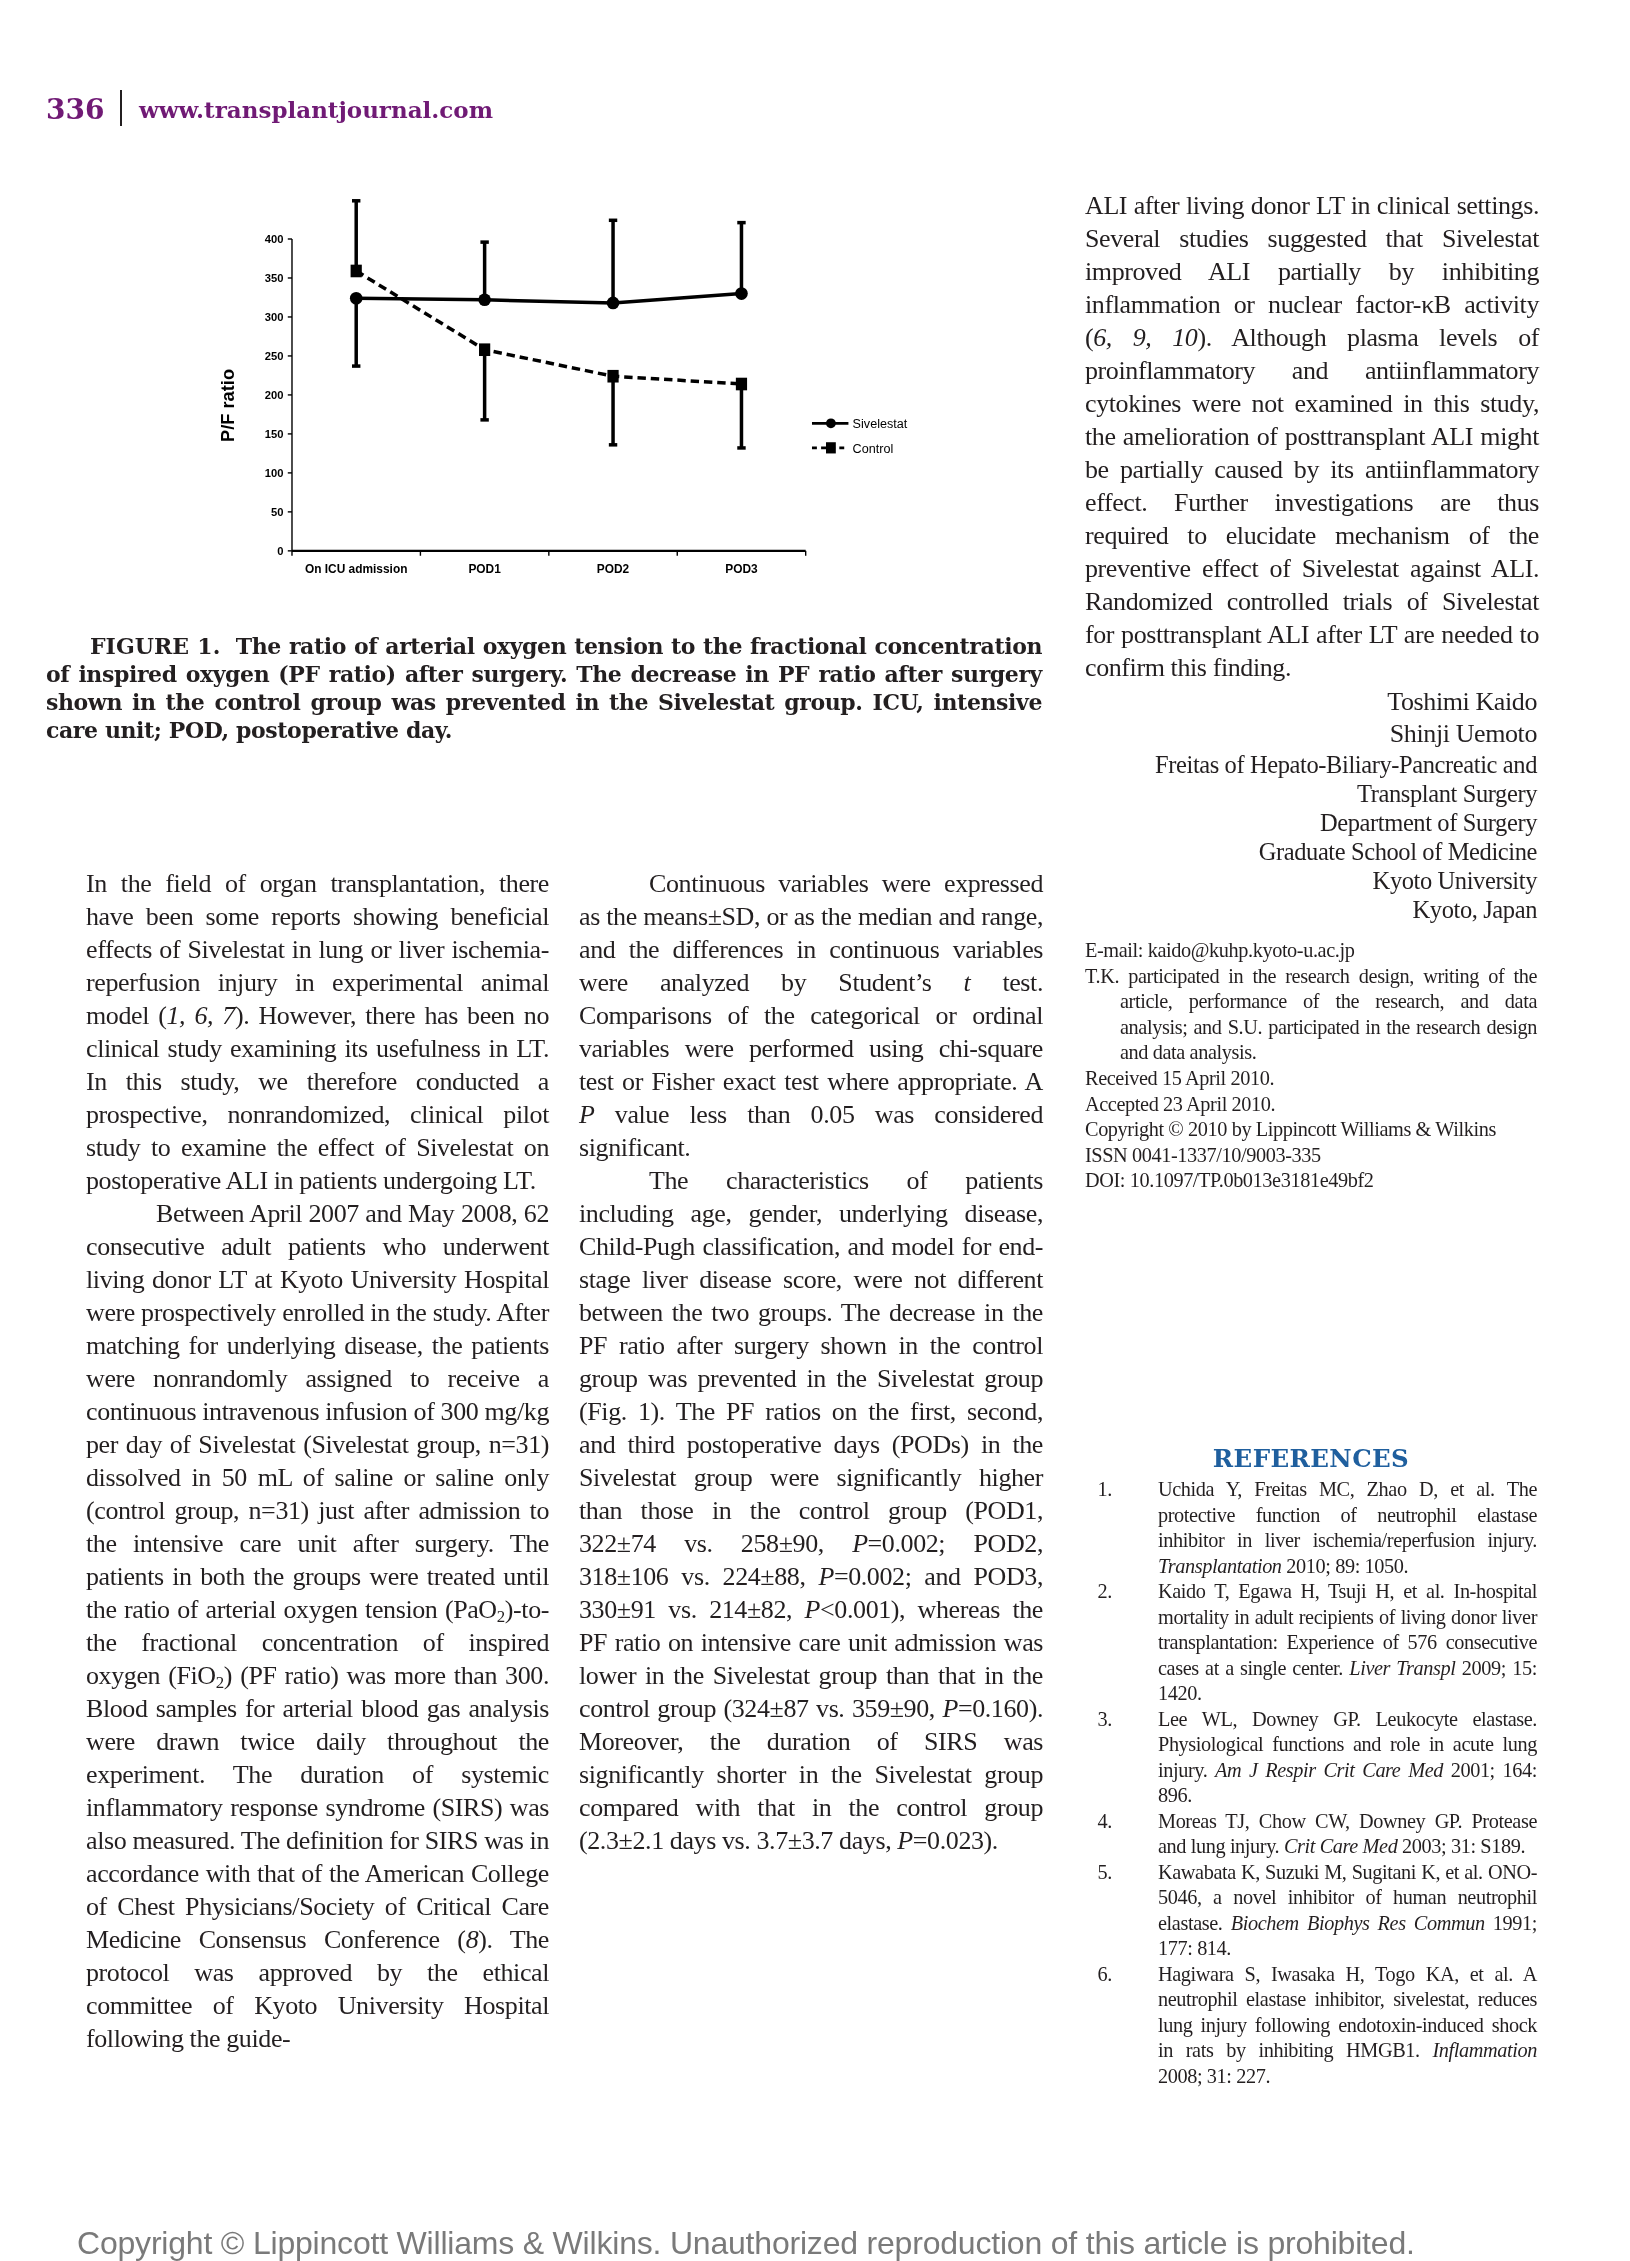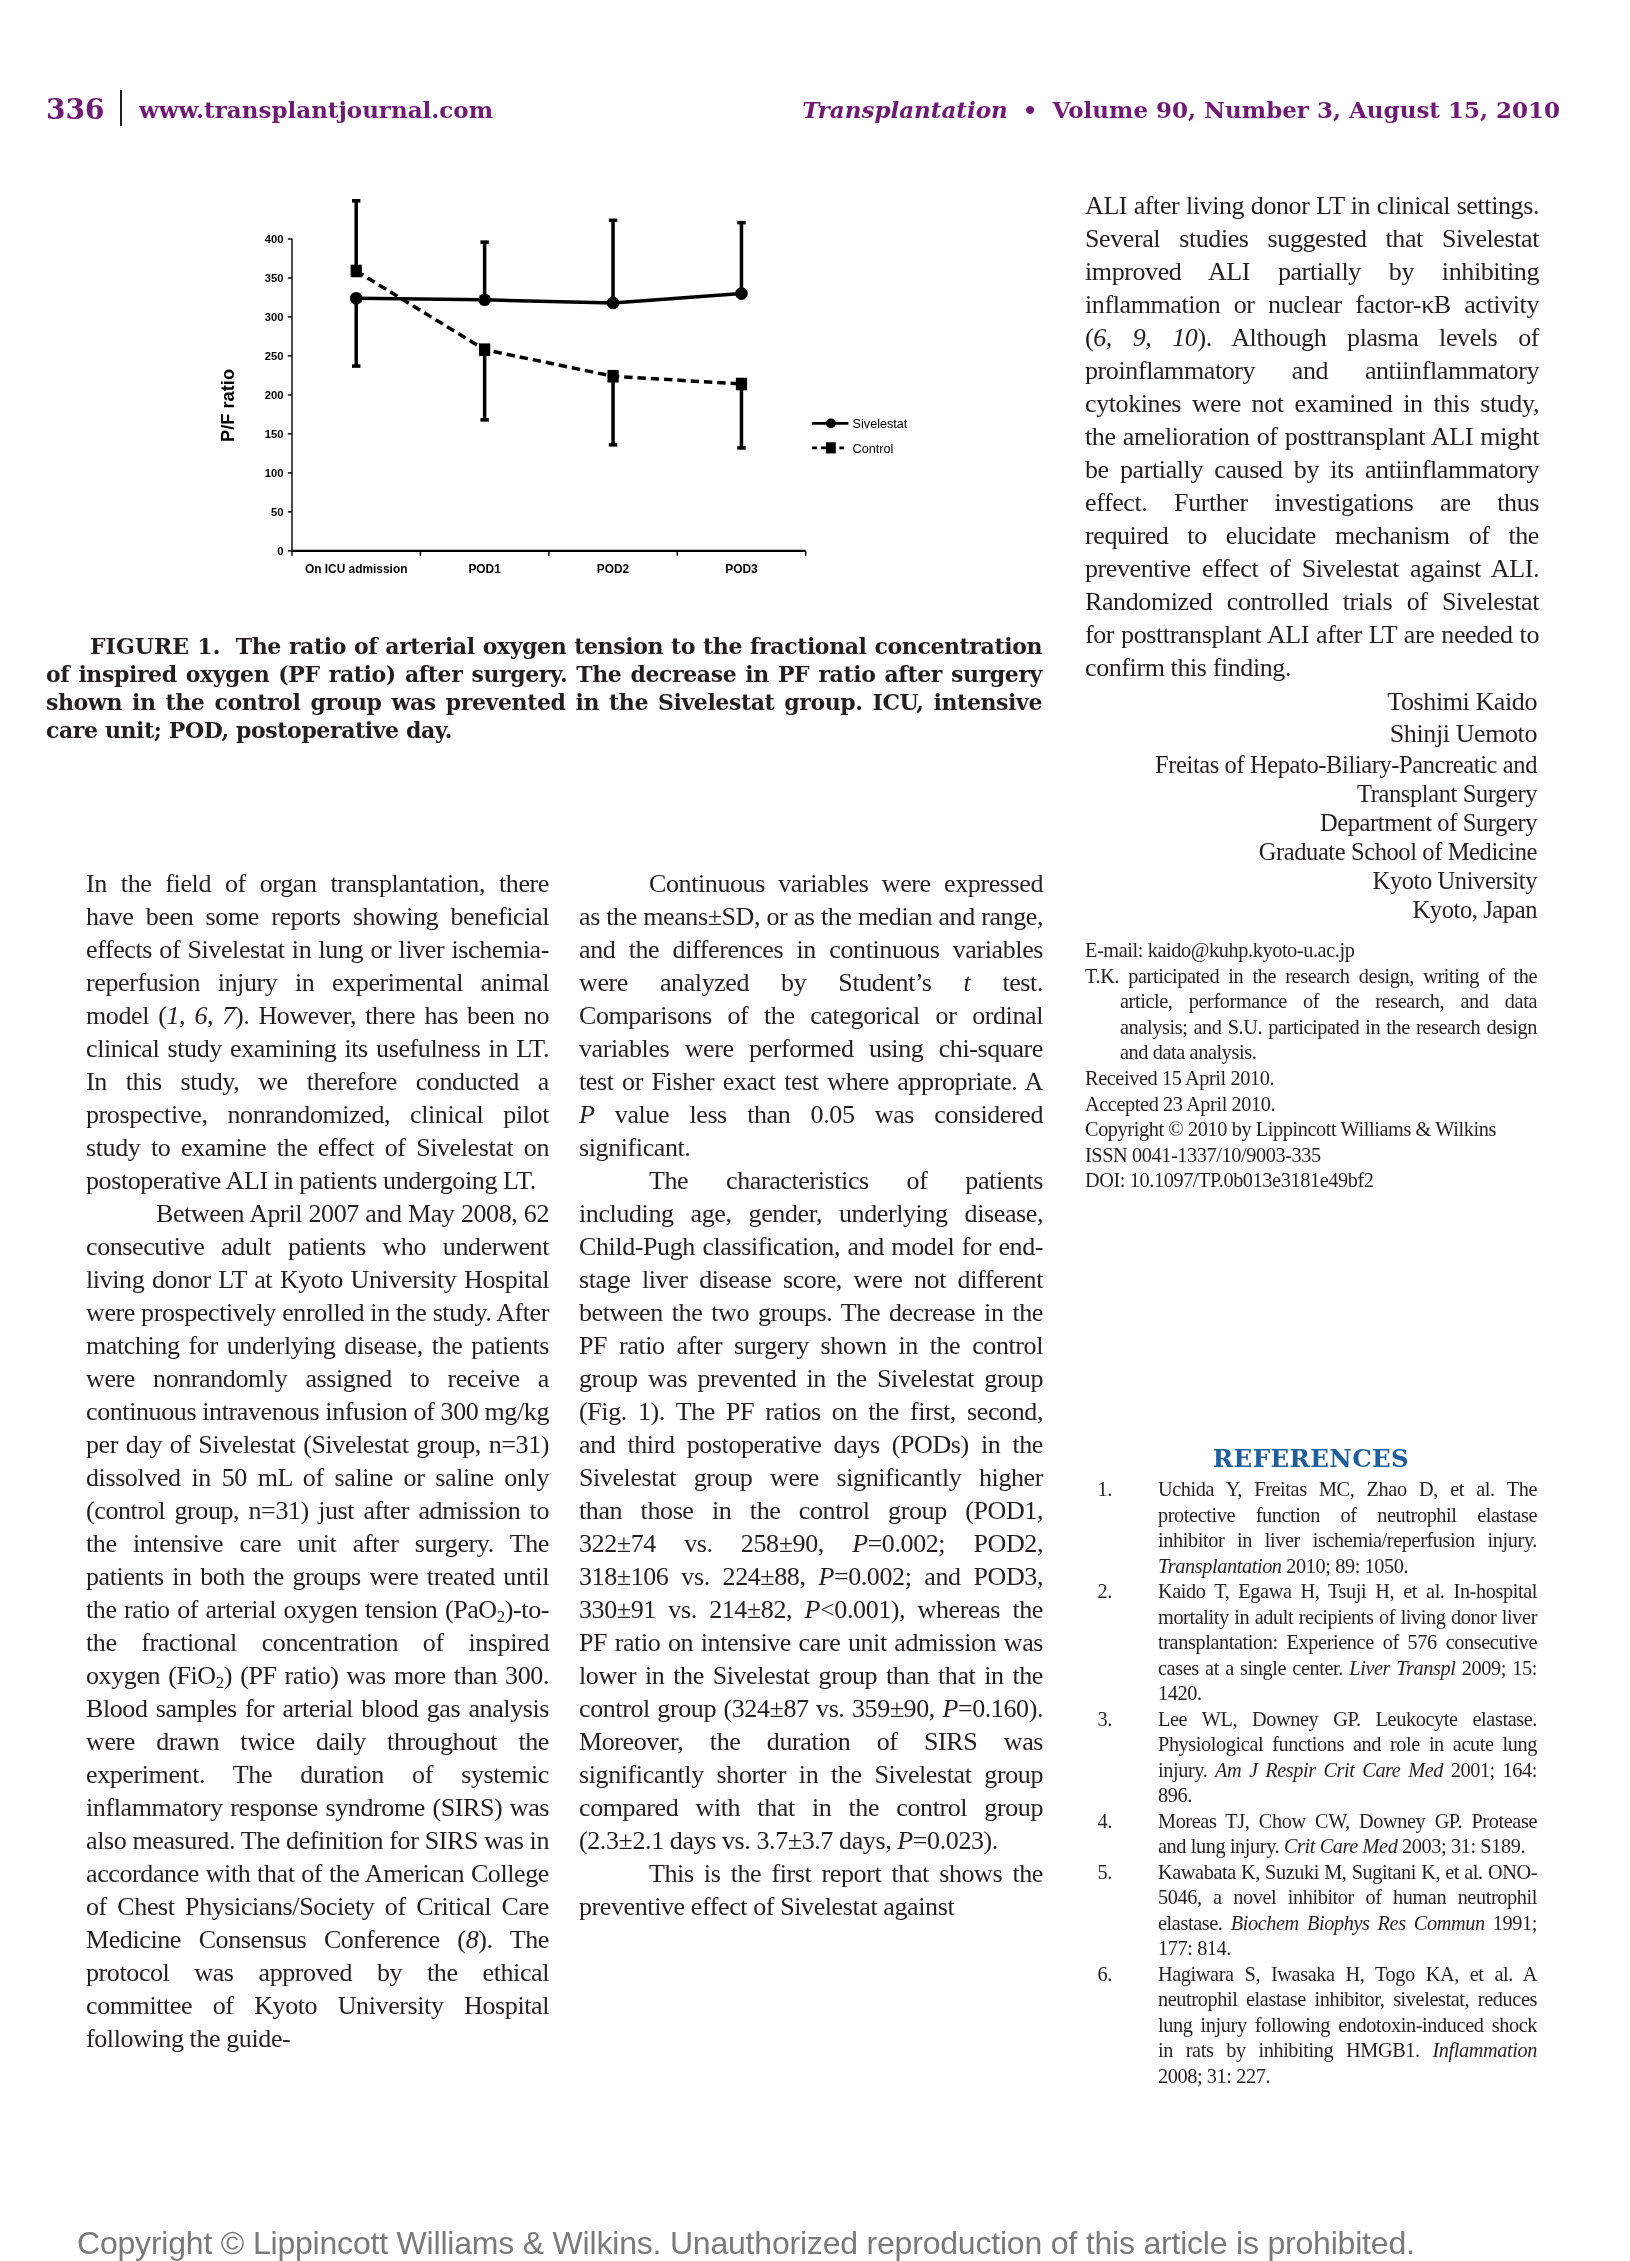--- a/index.html
+++ b/index.html
@@ -41,25 +41,20 @@
 
   sub { font-size: 0.65em; vertical-align: -0.25em; line-height: 0; }
 </style>
 </head>
 <body>
 
 <div class="running-head">
   <span class="rh-page">336</span>
   <span class="rh-sep"></span>
   <span class="rh-url">www.transplantjournal.com</span>
-  <span class="rh-right">
-    <span class="journal">Transplantation</span>
-    <span style="margin:0 7px;">•</span>
-    <span>Volume 90, Number 3, August 15, 2010</span>
-  </span>
 </div>
 
 <div class="figure">
   <svg id="chart" width="876" height="449" viewBox="300 270 1250 640">
       <line x1="417" y1="341" x2="417" y2="786" stroke="#000" stroke-width="2"></line>
       <line x1="417" y1="786" x2="1150" y2="786" stroke="#000" stroke-width="3"></line>
       <line x1="411" y1="786" x2="417" y2="786" stroke="#000" stroke-width="2"></line>
       <text x="405" y="792" text-anchor="end" font-family="&quot;Liberation Sans&quot;, &quot;DejaVu Sans&quot;, sans-serif" font-weight="bold" font-size="16" fill="#000">0</text>
       <line x1="411" y1="730.375" x2="417" y2="730.375" stroke="#000" stroke-width="2"></line>
       <text x="405" y="736.375" text-anchor="end" font-family="&quot;Liberation Sans&quot;, &quot;DejaVu Sans&quot;, sans-serif" font-weight="bold" font-size="16" fill="#000">50</text>
@@ -127,21 +122,20 @@
 </div>
 
 <div class="col col-left">
   <p><span>In the field of organ transplantation, there have been some reports showing beneficial effects of Sivelestat in lung or liver ischemia-reperfusion injury in experimental animal model (</span><i>1, 6, 7</i><span>). However, there has been no clinical study examining its usefulness in LT. In this study, we therefore conducted a prospective, nonrandomized, clinical pilot study to examine the effect of Sivelestat on postoperative ALI in patients undergoing LT.</span></p>
   <p class="indent"><span>Between April 2007 and May 2008, 62 consecutive adult patients who underwent living donor LT at Kyoto University Hospital were prospectively enrolled in the study. After matching for underlying disease, the patients were nonrandomly assigned to receive a continuous intravenous infusion of 300 mg/kg per day of Sivelestat (Sivelestat group, n=31) dissolved in 50 mL of saline or saline only (control group, n=31) just after admission to the intensive care unit after surgery. The patients in both the groups were treated until the ratio of arterial oxygen tension (PaO</span><sub>2</sub><span>)-to-the fractional concentration of inspired oxygen (FiO</span><sub>2</sub><span>) (PF ratio) was more than 300. Blood samples for arterial blood gas analysis were drawn twice daily throughout the experiment. The duration of systemic inflammatory response syndrome (SIRS) was also measured. The definition for SIRS was in accordance with that of the American College of Chest Physicians/Society of Critical Care Medicine Consensus Conference (</span><i>8</i><span>). The protocol was approved by the ethical committee of Kyoto University Hospital following the guide-</span></p>
 </div>
 
 <div class="col col-mid">
   <p class="indent"><span>Continuous variables were expressed as the means±SD, or as the median and range, and the differences in continuous variables were analyzed by Student’s </span><i>t</i><span> test. Comparisons of the categorical or ordinal variables were performed using chi-square test or Fisher exact test where appropriate. A </span><i>P</i><span> value less than 0.05 was considered significant.</span></p>
   <p class="indent"><span>The characteristics of patients including age, gender, underlying disease, Child-Pugh classification, and model for end-stage liver disease score, were not different between the two groups. The decrease in the PF ratio after surgery shown in the control group was prevented in the Sivelestat group (Fig. 1). The PF ratios on the first, second, and third postoperative days (PODs) in the Sivelestat group were significantly higher than those in the control group (POD1, 322±74 vs. 258±90, </span><i>P</i><span>=0.002; POD2, 318±106 vs. 224±88, </span><i>P</i><span>=0.002; and POD3, 330±91 vs. 214±82, </span><i>P</i><span>&lt;0.001), whereas the PF ratio on intensive care unit admission was lower in the Sivelestat group than that in the control group (324±87 vs. 359±90, </span><i>P</i><span>=0.160). Moreover, the duration of SIRS was significantly shorter in the Sivelestat group compared with that in the control group (2.3±2.1 days vs. 3.7±3.7 days, </span><i>P</i><span>=0.023).</span></p>
-  <p class="indent">This is the first report that shows the preventive effect of Sivelestat against</p>
 </div>
 
 <div class="col col-right">
   <p><span>ALI after living donor LT in clinical settings. Several studies suggested that Sivelestat improved ALI partially by inhibiting inflammation or nuclear factor-κB activity (</span><i>6, 9, 10</i><span>). Although plasma levels of proinflammatory and antiinflammatory cytokines were not examined in this study, the amelioration of posttransplant ALI might be partially caused by its antiinflammatory effect. Further investigations are thus required to elucidate mechanism of the preventive effect of Sivelestat against ALI. Randomized controlled trials of Sivelestat for posttransplant ALI after LT are needed to confirm this finding.</span></p>
 </div>
 
 <div class="signature">
   <div class="author">Toshimi Kaido</div>
   <div class="author">Shinji Uemoto</div>
   <div>Freitas of Hepato-Biliary-Pancreatic and</div>

